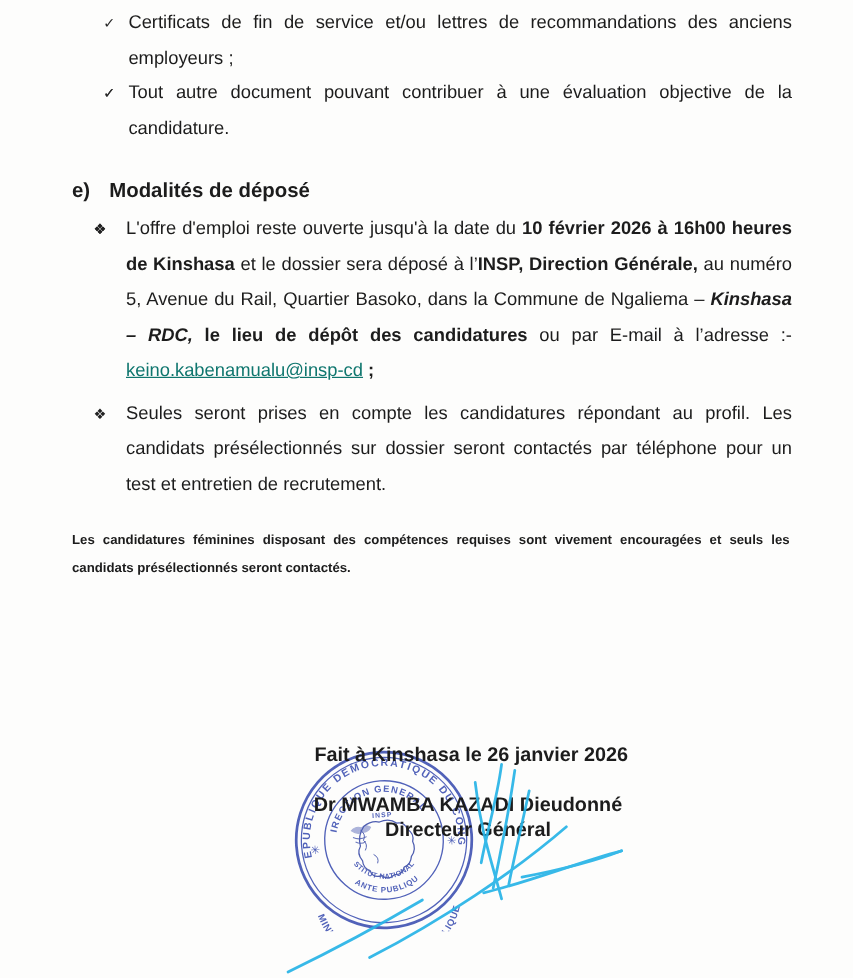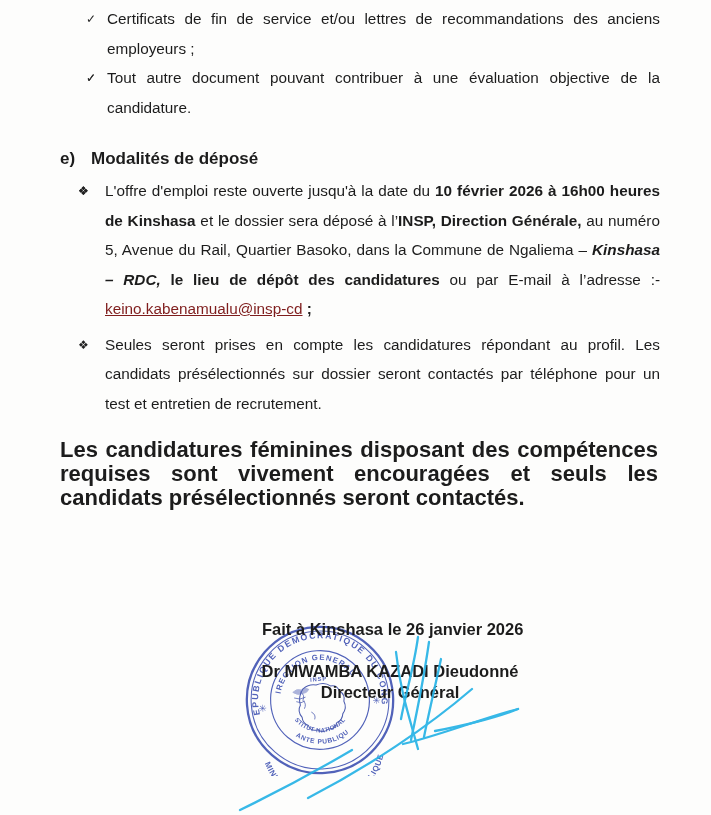--- a/index.html
+++ b/index.html
@@ -39,26 +39,26 @@
     margin:0 51px 6px 105px;
     font-size:15.3px; line-height:29.5px;
     text-align:justify;
   }
   .ditem .mark {
     position:absolute; left:-27px; top:1px;
     font-size:12px; color:#222;
   }
   .b { font-weight:bold; }
   .bi { font-weight:bold; font-style:italic; }
-  a.email { color:#7f1d1d; text-decoration:underline; cursor:pointer; }
+  a.email { color:#0f766e; text-decoration:underline; cursor:pointer; }
 
   
   .closing {
     margin:20px 53px 0 60px;
-    font-weight:bold; font-size:22px; line-height:24px;
+    font-weight:bold; font-size:11px; line-height:24px;
     text-align:justify;
   }
 
   
   .dateline {
     position:absolute; left:262px; top:603px;
     font-weight:bold; font-size:16.5px;
     z-index:3;
     margin-top:17px;
   }

